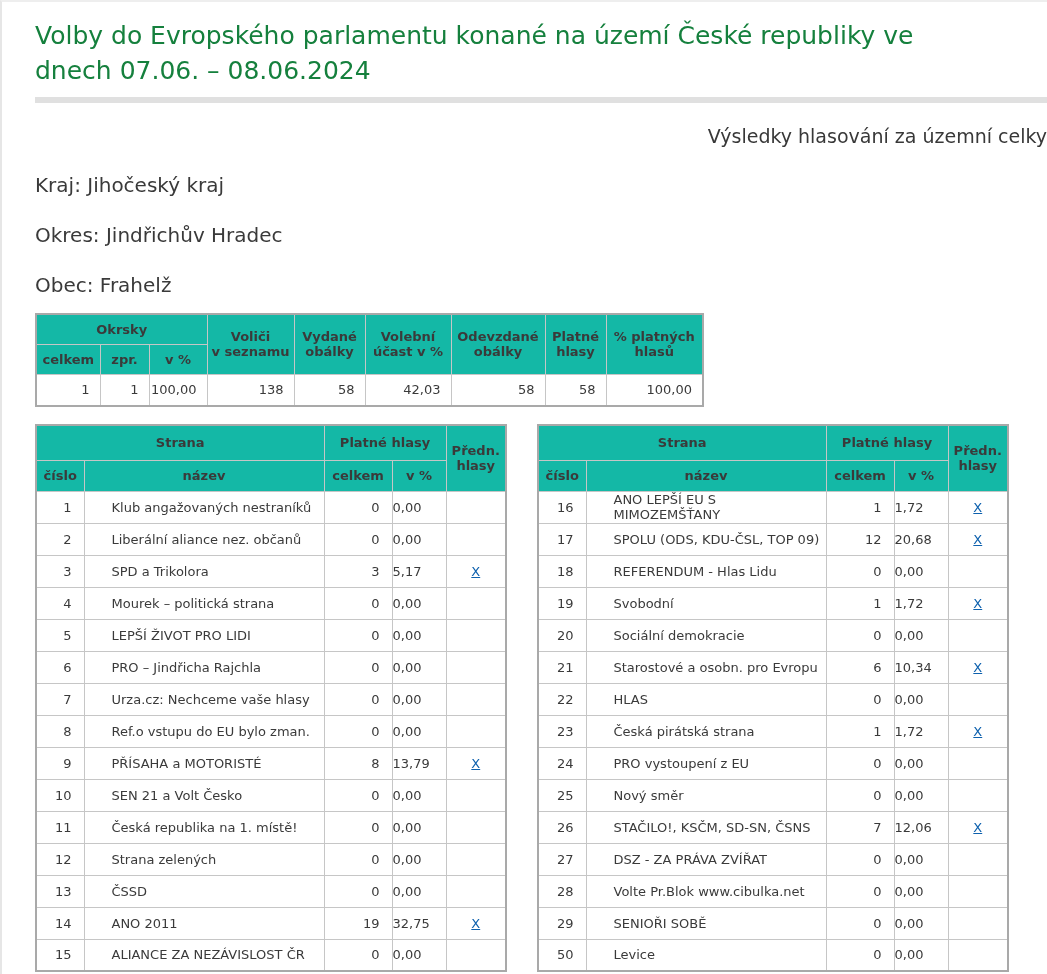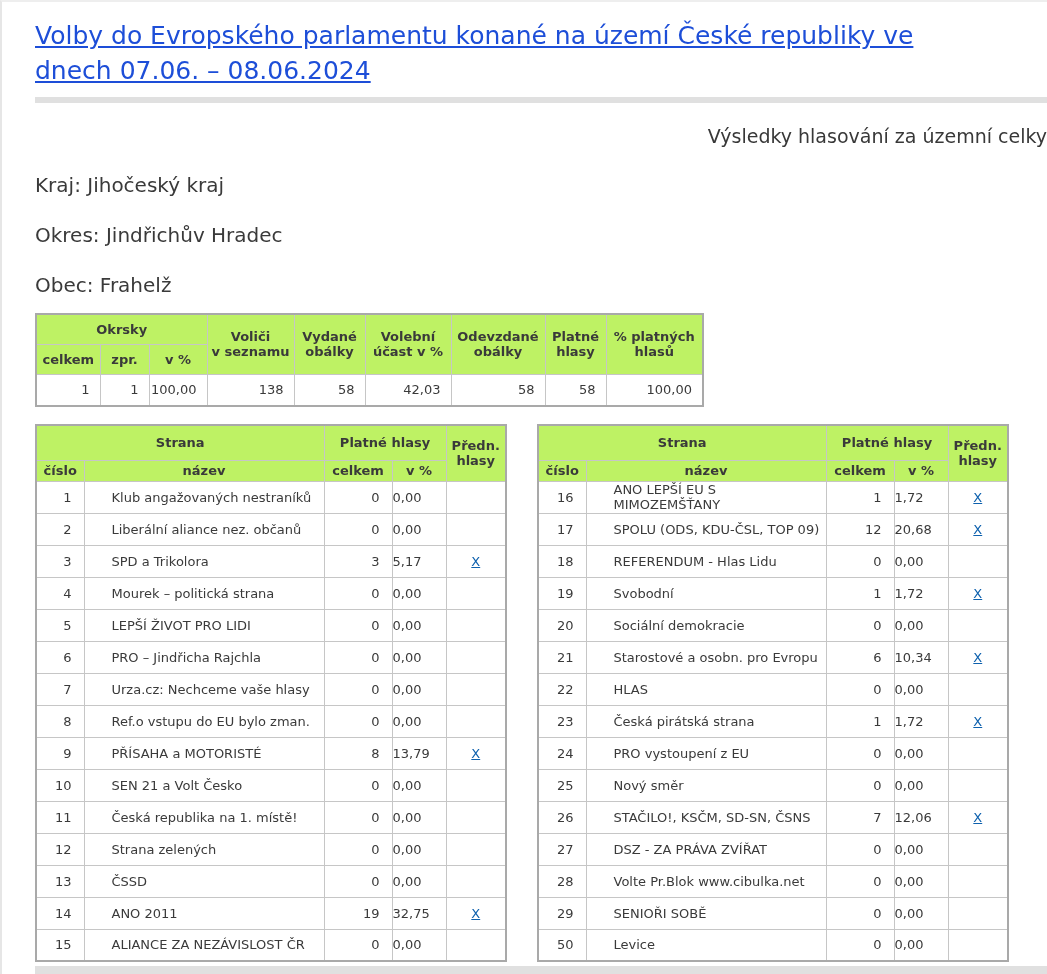--- a/index.html
+++ b/index.html
@@ -8,26 +8,25 @@
     width: 1047px;
     height: 974px;
     overflow: hidden;
     background: #ffffff;
     border-left: 2px solid #e6e6e6;
     border-top: 2px solid #eeeeee;
     font-family: "DejaVu Sans", "Liberation Sans", sans-serif;
     color: #3a3a3a;
   }
   h1.page-title {
-    color: #1d4ed8;
+    color: #15803d;
     font-size: 25px;
     line-height: 35px;
     font-weight: normal;
     margin: 16px 55px 0 33px;
-    text-decoration: underline;
   }
   .divider {
     height: 6px;
     background: #e0e0e0;
     margin: 9px 0 0 33px;
   }
   h2.section-title {
     font-size: 19px;
     font-weight: normal;
     color: #383838;
@@ -45,21 +44,21 @@
     margin-left: 33px;
     font-size: 13px;
     border: 2px solid #a9a9a9;
   }
   th, td {
     border: 1px solid #c6c6c6;
     padding: 0;
     overflow: hidden;
   }
   th {
-    background: #bef264;
+    background: #14b8a6;
     font-weight: bold;
     font-size: 13px;
     text-align: center;
     color: #3a3a3a;
     padding: 2px 4px;
   }
   td { background: #ffffff; }
   .summary { margin-top: 16px; }
   .summary tr.hrow1 { height: 30px; }
   .summary tr.hrow2 { height: 30px; }
@@ -67,21 +66,21 @@
   .summary td.num { text-align: right; padding-right: 10px; }
   .party-wrap {
     display: flex;
     gap: 30px;
     margin: 17px 16px 0 0;
     align-items: flex-start;
   }
   .party { margin-left: 33px; }
   .party.right { margin-left: 0; }
   .party thead tr.hrow1 { height: 35px; }
-  .party thead tr.hrow2 { height: 21px; }
+  .party thead tr.hrow2 { height: 31px; }
   .party tbody tr { height: 32px; }
   .party td.num   { text-align: right; padding-right: 12px; }
   .party td.name  { text-align: left;  padding-left: 27px; }
   .party td.total { text-align: right; padding-right: 12px; }
   .party td.pct   { padding-right: 12px; }
   .party td.pref  { text-align: center; }
   a.xlink {
     color: #0e61ae;
     text-decoration: underline;
     font-size: 13px;

